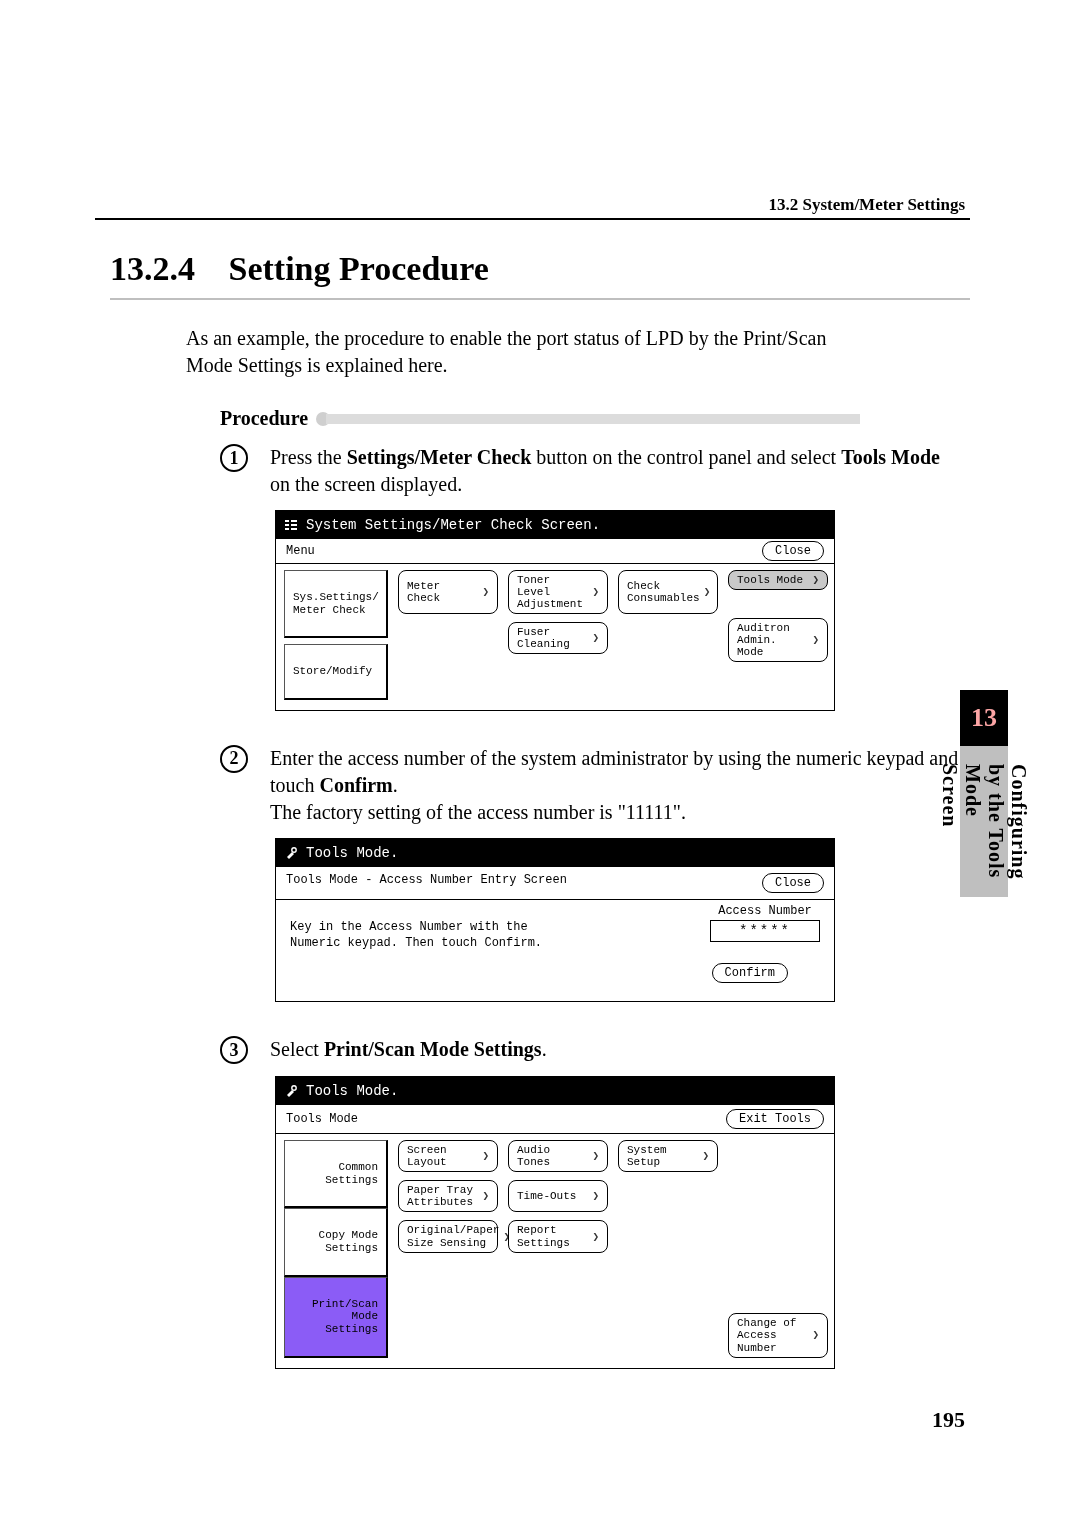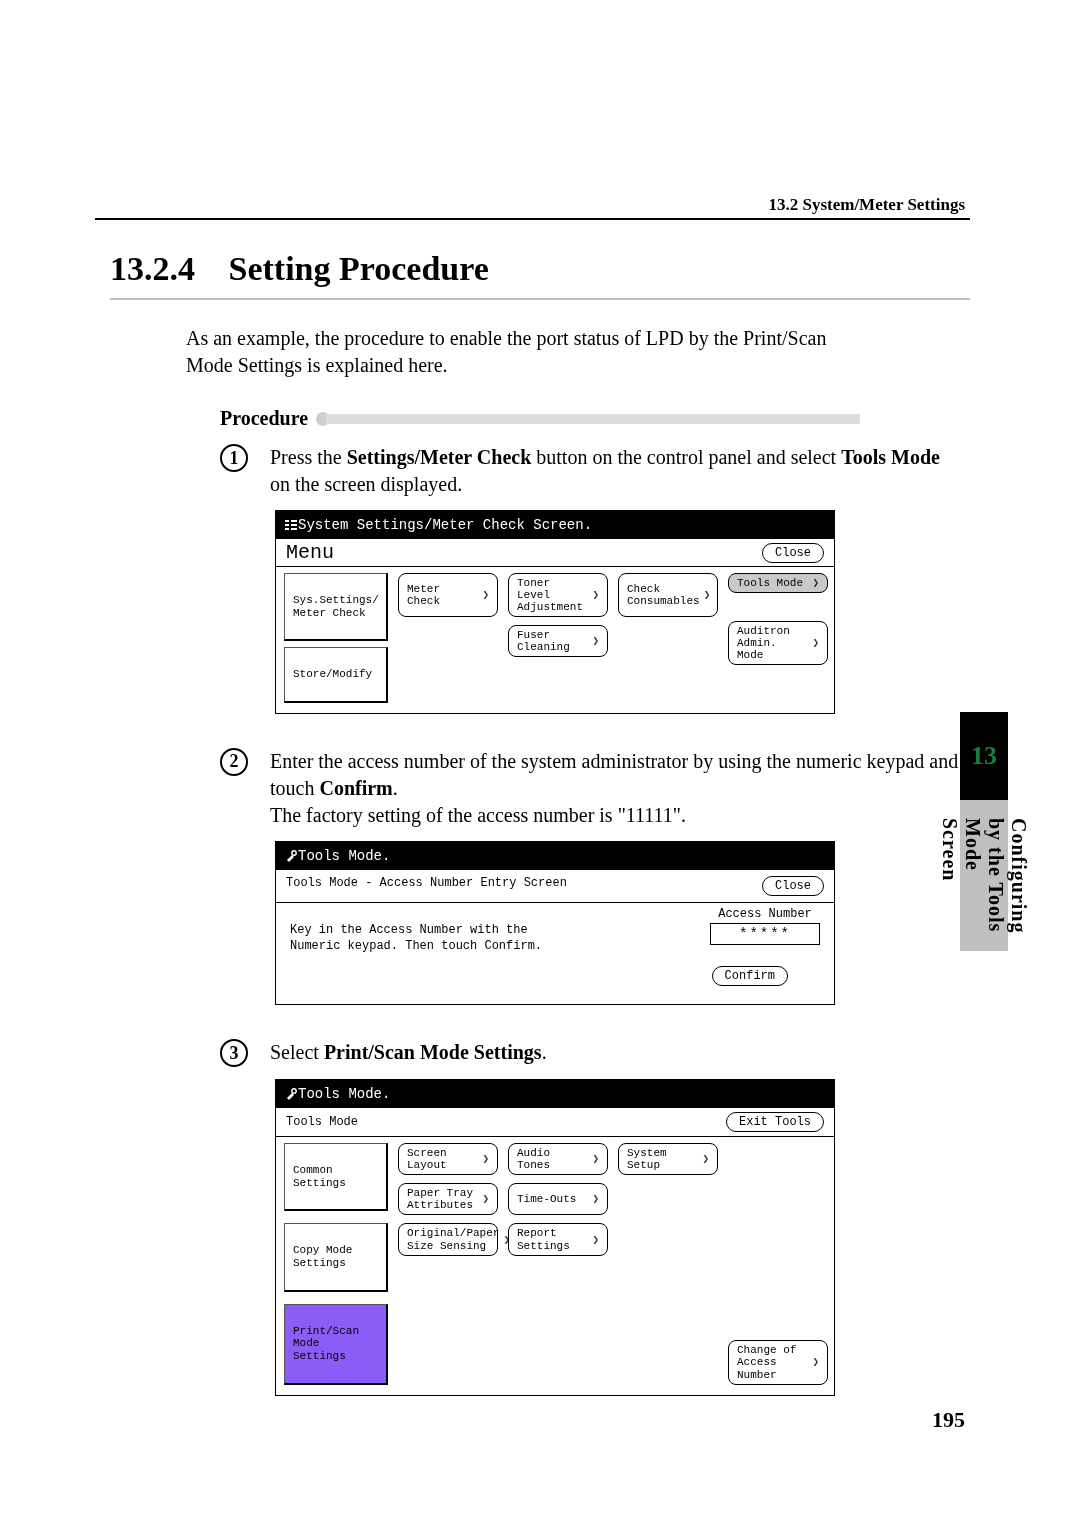--- a/index.html
+++ b/index.html
@@ -17,25 +17,25 @@
   .subhead-row { display: flex; align-items: center; margin-top: 28px; margin-left: 110px; }
   .subhead-row .label { font-weight: bold; font-size: 20px; margin-right: 8px; }
   .subhead-row .oval { width: 14px; height: 14px; border-radius: 50%; background: #cfcfcf; }
   .subhead-row .bar { flex: 1; height: 10px; background: #dcdcdc; margin-left: -4px; margin-right: 110px; }
 
   .step { display: flex; margin-top: 14px; margin-left: 110px; }
   .step .step-icon { width: 28px; height: 28px; border: 2px solid #000; border-radius: 50%; display: flex; align-items: center; justify-content: center; font-weight: bold; font-family: Georgia, serif; font-size: 18px; margin-right: 22px; flex-shrink: 0; }
   .step .step-text { font-size: 20px; line-height: 1.35; max-width: 690px; }
 
   .shot { margin-top: 12px; margin-left: 165px; width: 560px; border: 1px solid #000; font-family: "Courier New", monospace; font-size: 13px; color: #000; background: #fff; }
-  .shot .titlebar { background: #000; color: #fff; padding: 6px 8px; font-size: 14px; display: flex; align-items: center; }
+  .shot .titlebar { background: #000; color: #fff; padding: 6px 8px; font-size: 14px; display: flex; align-items: center; gap: 8px; }
   .shot .titlebar .tb-icon { width: 14px; height: 14px; display: inline-block; }
   .shot .titlebar .tb-icon svg { width: 14px; height: 14px; }
   .shot .menubar { display: flex; justify-content: space-between; align-items: center; border-bottom: 1px solid #000; padding: 2px 10px 2px 10px; }
-  .shot .menubar .menu-label { font-size: 20px; }
+  .shot .menubar .menu-label { font-size: 12px; }
   .shot .close-btn, .shot .a-btn, .shot .pill-btn { border: 1px solid #000; border-radius: 10px; padding: 2px 12px; font-family: "Courier New", monospace; font-size: 12px; background: #fff; display: inline-flex; align-items: center; gap: 4px; }
   .shot .panel { display: flex; padding: 6px 8px 10px 8px; gap: 10px; }
   .shot .leftcol { display: flex; flex-direction: column; gap: 6px; }
   .shot .sq-btn { border-right: 2px solid #000; border-bottom: 2px solid #000; border-left: 1px solid #555; border-top: 1px solid #555; padding: 20px 8px; width: 104px; min-height: 28px; font-size: 11px; line-height: 1.15; background: #fff; }
   .shot .sq-btn.dark { background: #8b5cf6; color: #000; }
   .shot .midgrid { display: grid; grid-template-columns: auto auto auto; gap: 8px 10px; align-content: start; }
   .shot .gbtn { border: 1px solid #000; border-radius: 8px; padding: 3px 8px; min-width: 100px; font-size: 11px; line-height: 1.1; display: flex; justify-content: space-between; align-items: center; gap: 4px; background: #fff; }
   .shot .gbtn.shaded { background: #c9c9c9; }
   .shot .rightcol { display: flex; flex-direction: column; gap: 28px; margin-left: auto; }
   .shot .arrow-ic { font-size: 11px; opacity: .8; }
@@ -46,21 +46,21 @@
   .shot2 .acc { float: right; text-align: center; margin-top: -6px; }
   .shot2 .acc-title { font-size: 12px; }
   .shot2 .acc-val { border: 1px solid #000; padding: 2px 24px; font-size: 14px; letter-spacing: 2px; margin-top: 2px; display: inline-block; min-width: 110px; }
   .shot2 .confirm-wrap { text-align: right; margin-top: 12px; padding-right: 32px; }
 
   .shot3 .row1 { display: flex; justify-content: space-between; align-items: center; border-bottom: 1px solid #000; padding: 4px 10px; }
   .shot3 .panel3 { display: flex; gap: 10px; padding: 6px 8px 10px 8px; }
   .shot3 .grid3 { display: grid; grid-template-columns: auto auto auto; gap: 8px 10px; align-content: start; }
 
   .side-tab { position: absolute; right: 72px; top: 690px; width: 48px; display: flex; flex-direction: column; align-items: center; }
-  .side-tab .badge { background: #000; color: #15803d; width: 48px; height: 88px; display: flex; align-items: center; justify-content: center; font-weight: bold; font-size: 26px; font-family: "Times New Roman", serif; margin-top: 22px; }
+  .side-tab .badge { background: #000; color: #fca5a5; width: 48px; height: 56px; display: flex; align-items: center; justify-content: center; font-weight: bold; font-size: 26px; font-family: "Times New Roman", serif; }
   .side-tab .strip { background: #bfbfbf; width: 48px; flex: 1; display: flex; align-items: center; justify-content: center; writing-mode: vertical-rl; padding: 18px 0; font-weight: bold; font-size: 20px; letter-spacing: 1px; height: 590px; }
 
   .footer-page { position: absolute; bottom: 95px; right: 115px; font-weight: bold; font-size: 22px; }
 
   svg { display: block; }
 </style>
 </head>
 <body>
 
 <div class="page">
@@ -205,21 +205,21 @@
       </span>
       <span>Tools Mode.</span>
     </div>
     <div class="row1">
       <span style="font-size:12px;">Tools Mode</span>
       <span class="pill-btn">
           <span>Exit Tools</span>
         </span>
     </div>
     <div class="panel3">
-      <div class="leftcol" style="gap:12px;">
+      <div class="leftcol" style="gap:0;text-align:right;">
         <div class="sq-btn" style="white-space:pre-line;">Common
 Settings</div>
         <div class="sq-btn" style="white-space:pre-line;">Copy Mode
 Settings</div>
         <div class="sq-btn dark" style="white-space:pre-line;">Print/Scan
 Mode Settings</div>
       </div>
       <div class="grid3">
         <div class="gbtn">
             <span>Screen Layout</span>

